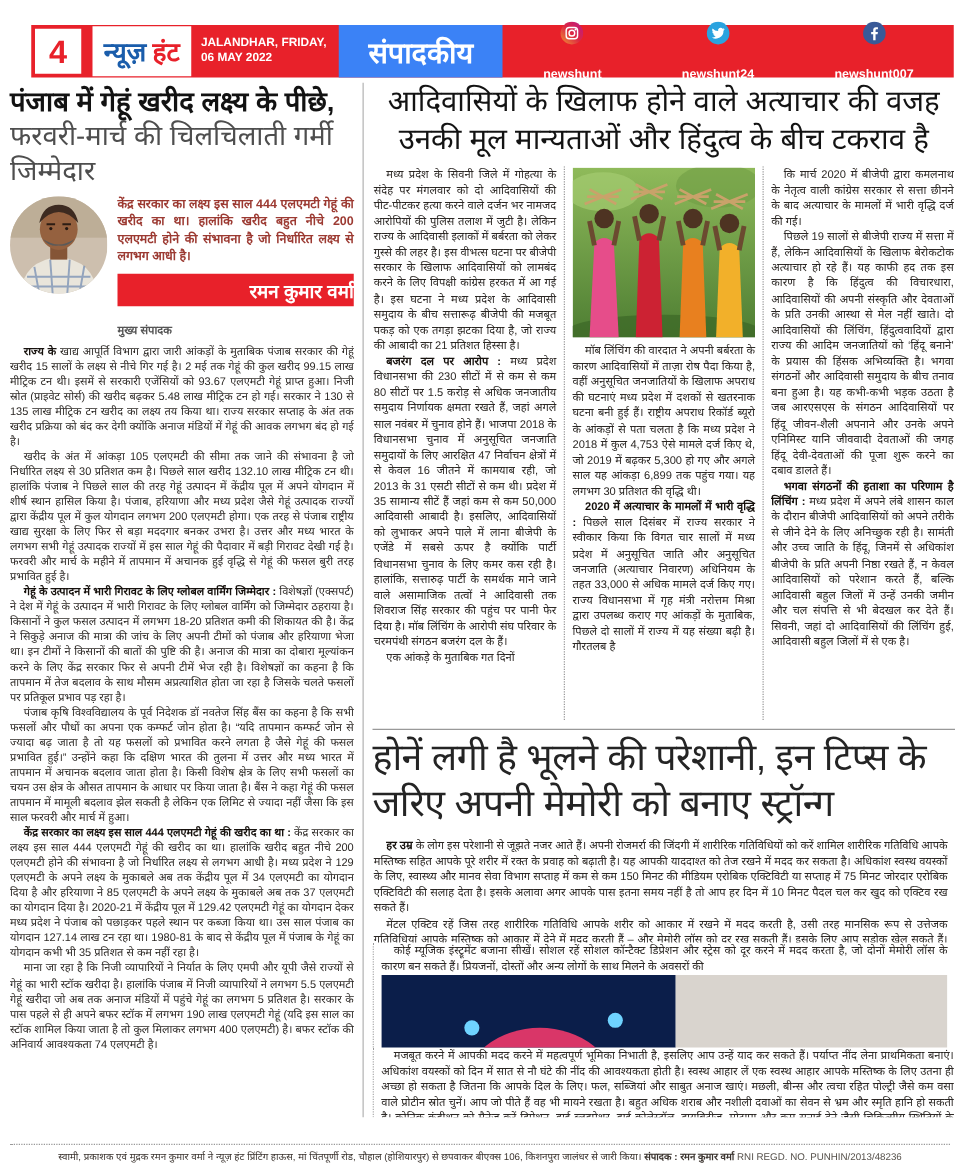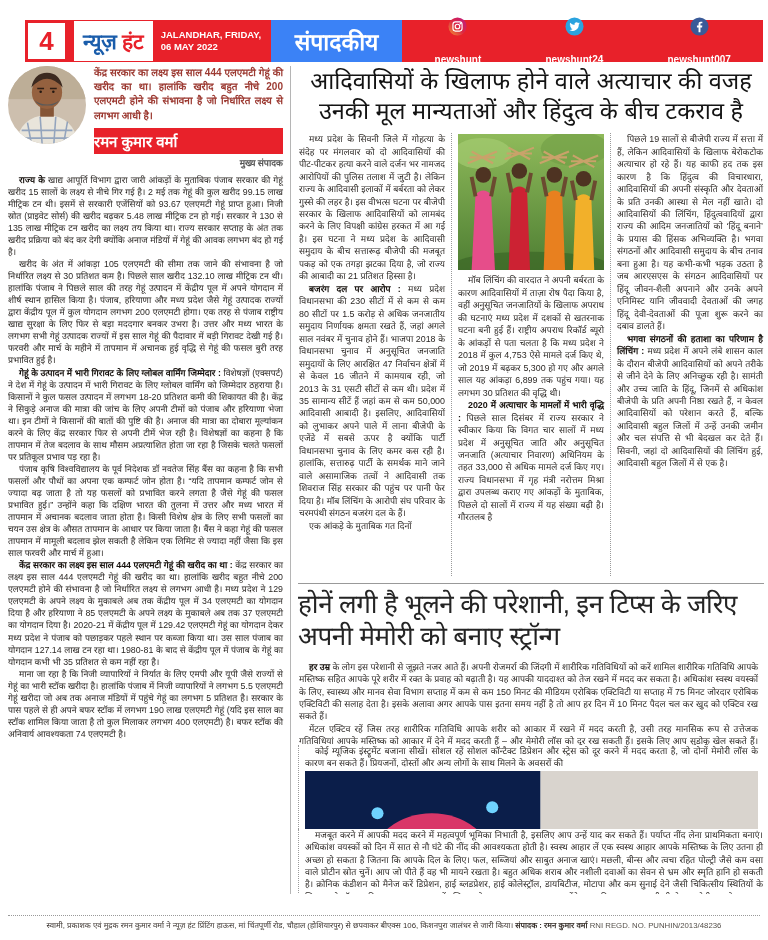--- a/index.html
+++ b/index.html
@@ -53,24 +53,24 @@
   .wheat-head .hl { font-weight:400; color:#4e4e4e; }
   .author-row { display:flex; gap:8px; margin-bottom:5px; }
   .author-photo { width:78px; height:78px; flex:none; border-radius:50%; overflow:hidden; }
   .author-photo svg { width:100%; height:100%; display:block; }
   .author-right { flex:1; }
   .standfirst {
     color:#9c3a32; font-size:10px; line-height:1.42; font-weight:bold;
     text-align:justify;
   }
   .name-box {
-    background:#e8212a; color:#fff; text-align:left; font-size:15px;
+    background:#e8212a; color:#fff; text-align:right; font-size:15px;
     font-weight:bold; padding:3px 0; margin-top:5px;
   }
-  .author-title { text-align:right; font-size:9px; color:#555; margin-top:2px; font-weight:bold;font-family:Liberation Serif, serif; }
+  .author-title { text-align:left; font-size:9px; color:#555; margin-top:12px; font-weight:bold; }
   .bodytext { font-size:8.8px; line-height:1.37; text-align:justify; color:#2c2825; }
   .bodytext p { text-indent:11px; margin:0; }
   .bodytext b.lead { color:#16110d; }
   
   .tribal-head {
     font-size:23.5px; font-weight:normal; text-align:center; line-height:1.28;
     color:#131313; margin:0 2px 7px;
   }
   .cols3 { display:flex; overflow:hidden; }
   .cols3 .col {
@@ -81,21 +81,21 @@
   .cols3 .col:first-child { padding-left:1px; }
   .cols3 .col:last-child { padding-right:1px; }
   .cols3 p { text-indent:10px; margin:0; }
   .cols3 b.lead { color:#16110d; }
   .tribal-cols { height:443px; }
   .photo-fig { width:100%; margin:1px 0 4px; overflow:hidden; }
   .photo-fig svg { width:100%; display:block; }
   .art-divider { border:0; border-top:1px solid #999; margin:7px 0 5px; }
   
   .memory-head {
-    font-size:26px; font-weight:400; line-height:1.22; color:#242424;
+    font-size:30px; font-weight:400; line-height:1.22; color:#242424;
     margin:0 0 8px; letter-spacing:-0.4px;
   }
   .memory-cols { height:252px;flex-direction:column; }
   
   .pfooter {
     position:absolute; left:8px; right:8px; bottom:8px;
     border-top:1px dotted #999; padding-top:4px; text-align:center;
     font-size:7.8px; line-height:1.6; color:#3a332e;
   }
   .pfooter .rni { font-family:"Liberation Sans",sans-serif; color:#55504a; }
@@ -146,20 +146,24 @@
           <path fill="#fff" d="M11 16v-5h1.7l.3-2H11V7.7c0-.6.2-1 1-1h1V5h-1.7C9.8 5 9 5.9 9 7.4V9H7.3v2H9v5z"></path>
         </svg>
         <span class="handle">newshunt007</span>
       </div>
     </div>
   </header>
 
   <main class="content">
 
     <aside class="left-col">
+      <h1 class="wheat-head">
+        <span class="hb">पंजाब में गेहूं खरीद लक्ष्य के पीछे,</span>
+        <span class="hl"> फरवरी-मार्च की चिलचिलाती गर्मी जिम्मेदार</span>
+      </h1>
       <div class="author-row">
         <div class="author-photo">
           <svg viewBox="0 0 80 80">
             <rect width="80" height="80" fill="#cdbfae"></rect>
             <rect width="80" height="34" fill="#bdae97"></rect>
             <path d="M8 80 Q12 52 40 50 Q68 52 72 80 Z" fill="#e9e5db"></path>
             <path d="M20 58 L24 80 M33 52 L35 80 M49 52 L47 80 M61 57 L57 80 M14 66 L66 66 M11 74 L69 74" stroke="#7d93b5" stroke-width="1.6" fill="none" opacity="0.8"></path>
             <rect x="33" y="38" width="14" height="14" fill="#855536"></rect>
             <ellipse cx="40" cy="27" rx="15.5" ry="17" fill="#95613f"></ellipse>
             <path d="M24 22 Q27 7 40 7 Q53 7 56 22 Q48 13 40 13 Q32 13 24 22Z" fill="#3c2a20"></path>
@@ -229,20 +233,21 @@
                     <path d="M55 60 L51 40 M71 60 L75 40"></path>
                   <path d="M91 64 L87 44 M107 64 L111 44"></path>
                     <path d="M121 68 L117 48 M137 68 L141 48"></path>
                 </g>
               </svg>
             </figure>
             <p><b class="lead"></b><span>मॉब लिंचिंग की वारदात ने अपनी बर्बरता के कारण आदिवासियों में ताज़ा रोष पैदा किया है, वहीं अनुसूचित जनजातियों के खिलाफ अपराध की घटनाएं मध्य प्रदेश में दशकों से खतरनाक घटना बनी हुई हैं। राष्ट्रीय अपराध रिकॉर्ड ब्यूरो के आंकड़ों से पता चलता है कि मध्य प्रदेश ने 2018 में कुल 4,753 ऐसे मामले दर्ज किए थे, जो 2019 में बढ़कर 5,300 हो गए और अगले साल यह आंकड़ा 6,899 तक पहुंच गया। यह लगभग 30 प्रतिशत की वृद्धि थी।</span></p>
             <p><b class="lead">2020 में अत्याचार के मामलों में भारी वृद्धि :</b><span> पिछले साल दिसंबर में राज्य सरकार ने स्वीकार किया कि विगत चार सालों में मध्य प्रदेश में अनुसूचित जाति और अनुसूचित जनजाति (अत्याचार निवारण) अधिनियम के तहत 33,000 से अधिक मामले दर्ज किए गए। राज्य विधानसभा में गृह मंत्री नरोत्तम मिश्रा द्वारा उपलब्ध कराए गए आंकड़ों के मुताबिक, पिछले दो सालों में राज्य में यह संख्या बढ़ी है। गौरतलब है</span></p>
           </div>
           <div class="col">
+            <p><b class="lead"></b><span>कि मार्च 2020 में बीजेपी द्वारा कमलनाथ के नेतृत्व वाली कांग्रेस सरकार से सत्ता छीनने के बाद अत्याचार के मामलों में भारी वृद्धि दर्ज की गई।</span></p>
             <p><b class="lead"></b><span>पिछले 19 सालों से बीजेपी राज्य में सत्ता में हैं, लेकिन आदिवासियों के खिलाफ बेरोकटोक अत्याचार हो रहे हैं। यह काफी हद तक इस कारण है कि हिंदुत्व की विचारधारा, आदिवासियों की अपनी संस्कृति और देवताओं के प्रति उनकी आस्था से मेल नहीं खाते। दो आदिवासियों की लिंचिंग, हिंदुत्ववादियों द्वारा राज्य की आदिम जनजातियों को ‘हिंदू बनाने’ के प्रयास की हिंसक अभिव्यक्ति है। भगवा संगठनों और आदिवासी समुदाय के बीच तनाव बना हुआ है। यह कभी-कभी भड़क उठता है जब आरएसएस के संगठन आदिवासियों पर हिंदू जीवन-शैली अपनाने और उनके अपने एनिमिस्ट यानि जीववादी देवताओं की जगह हिंदू देवी-देवताओं की पूजा शुरू करने का दबाव डालते हैं।</span></p>
             <p><b class="lead">भगवा संगठनों की हताशा का परिणाम है लिंचिंग :</b><span> मध्य प्रदेश में अपने लंबे शासन काल के दौरान बीजेपी आदिवासियों को अपने तरीके से जीने देने के लिए अनिच्छुक रही है। सामंती और उच्च जाति के हिंदू, जिनमें से अधिकांश बीजेपी के प्रति अपनी निष्ठा रखते हैं, न केवल आदिवासियों को परेशान करते हैं, बल्कि आदिवासी बहुल जिलों में उन्हें उनकी जमीन और चल संपत्ति से भी बेदखल कर देते हैं। सिवनी, जहां दो आदिवासियों की लिंचिंग हुई, आदिवासी बहुल जिलों में से एक है।</span></p>
           </div>
         </div>
       </article>
 
       <hr class="art-divider">
 
       <article>
         <h2 class="memory-head">होनें लगी है भूलने की परेशानी, इन टिप्स के जरिए अपनी मेमोरी को बनाए स्ट्रॉन्ग</h2>

